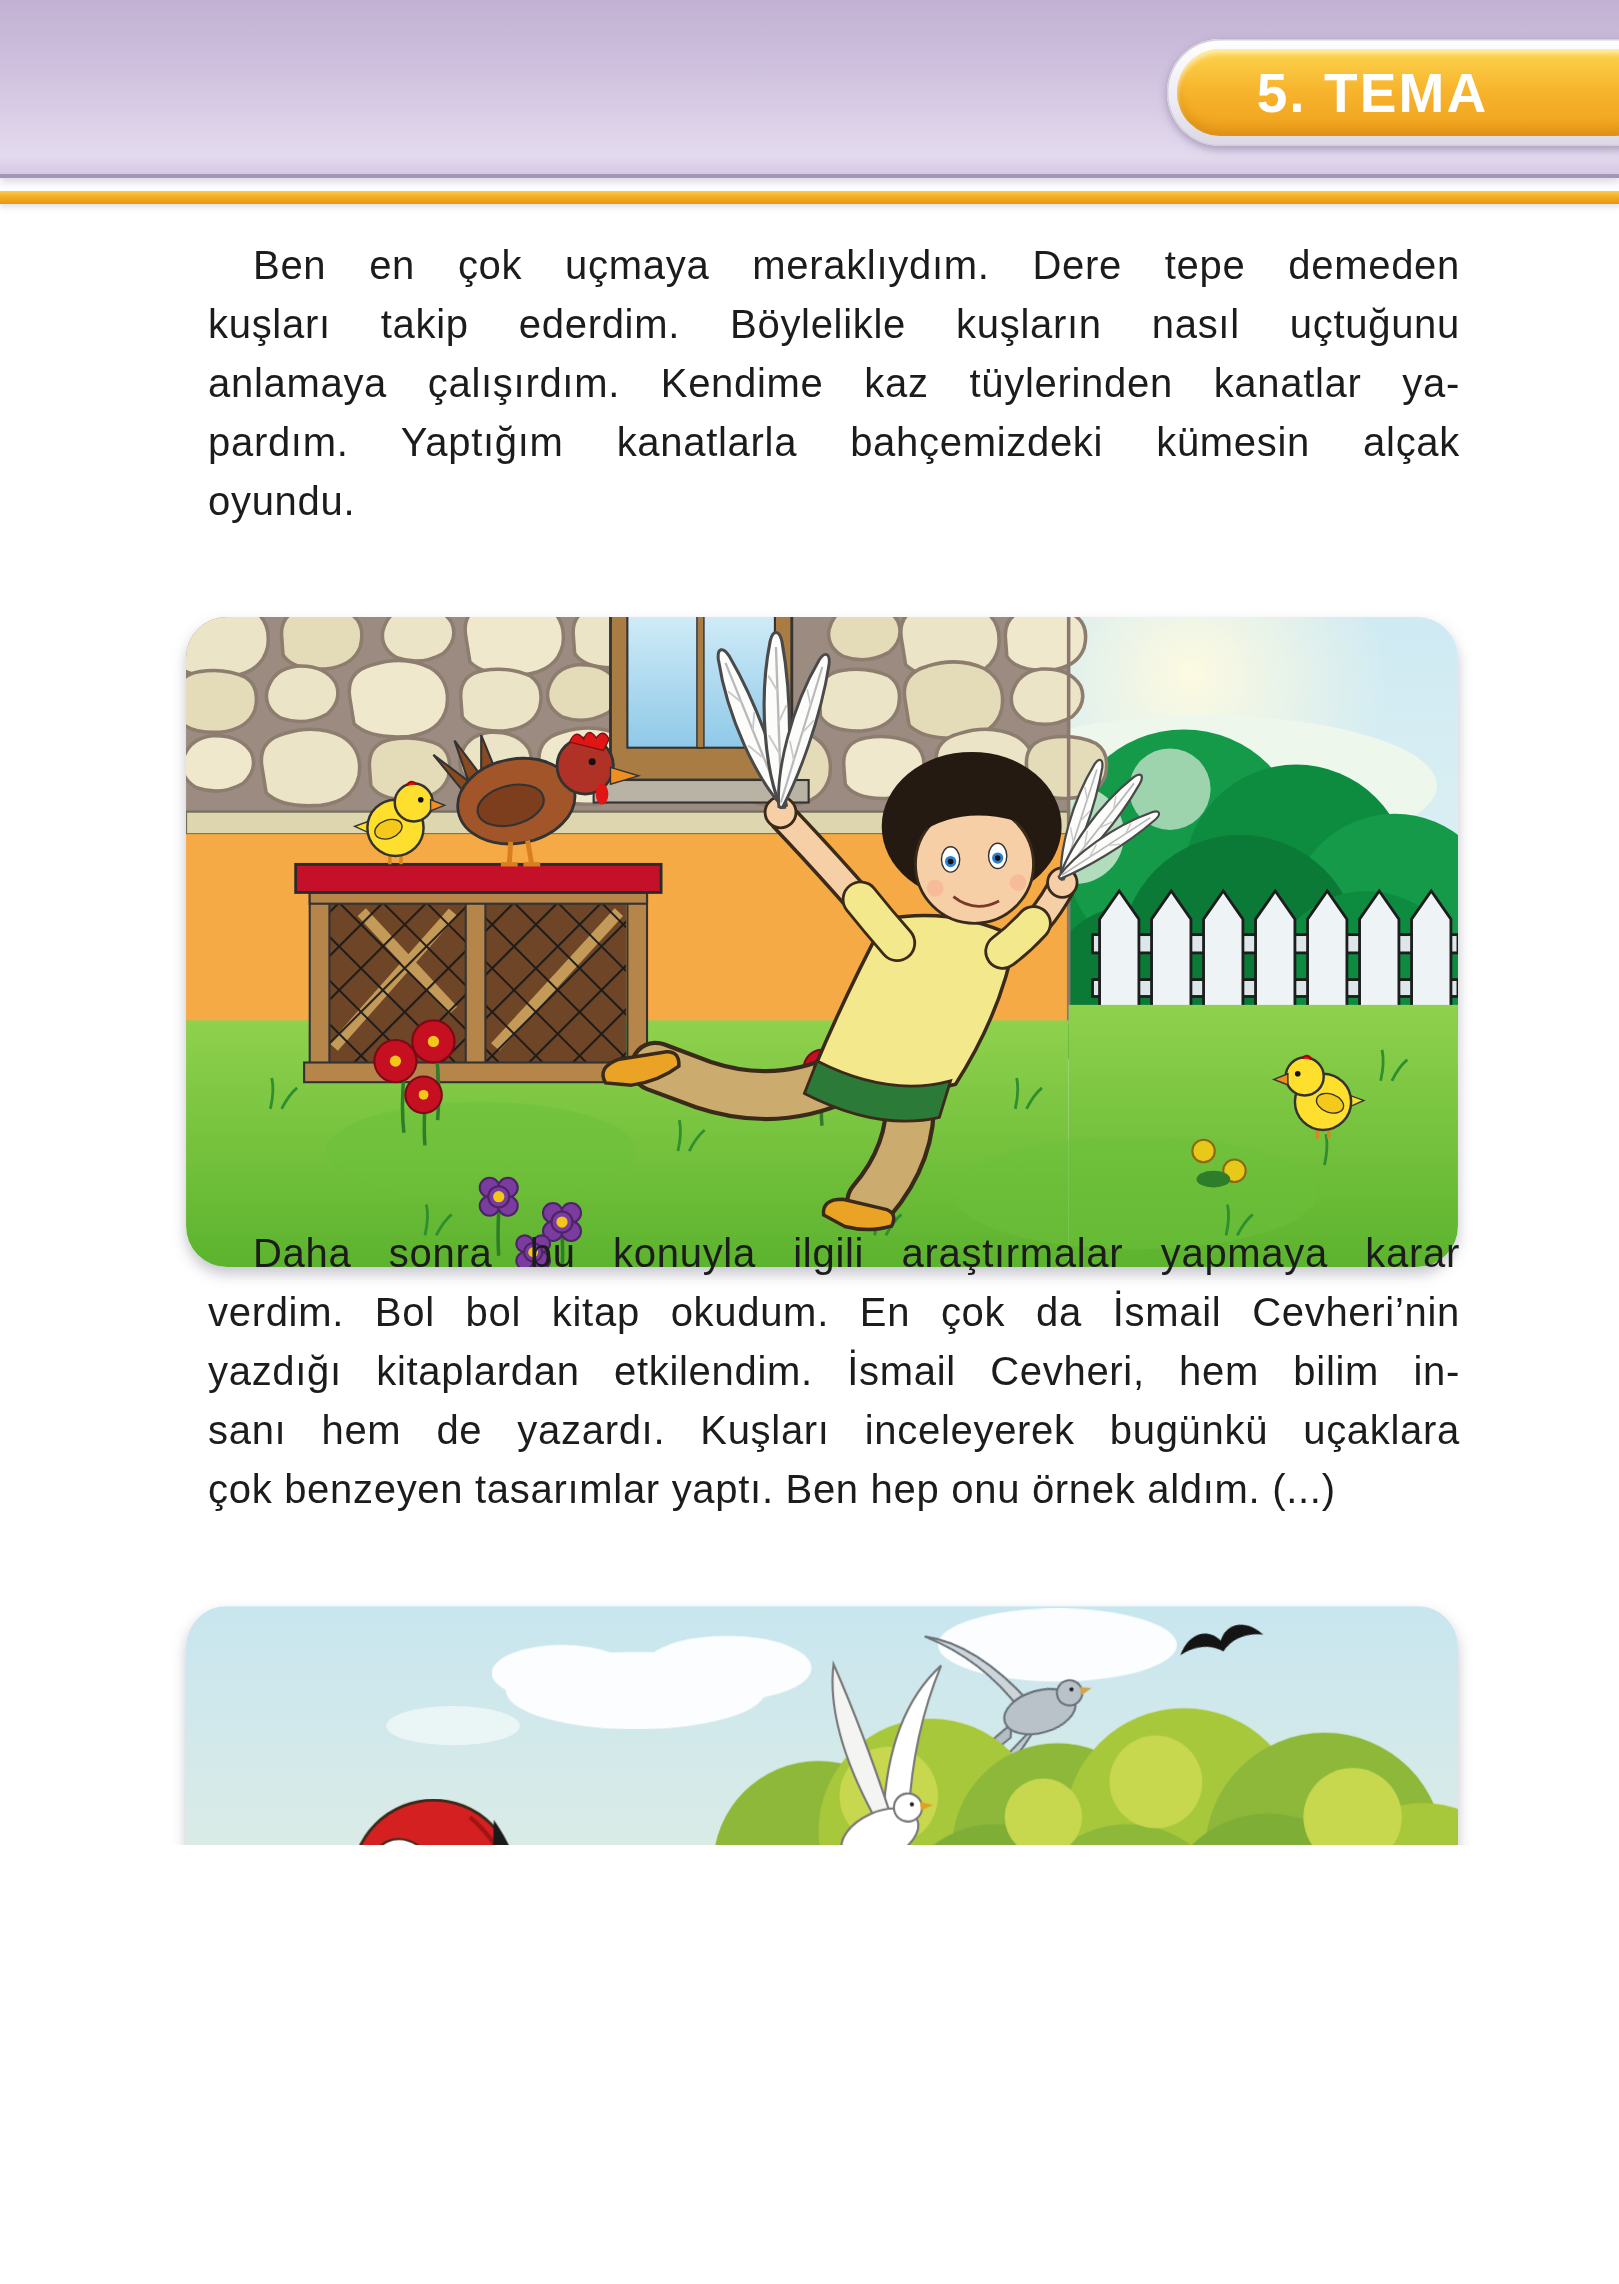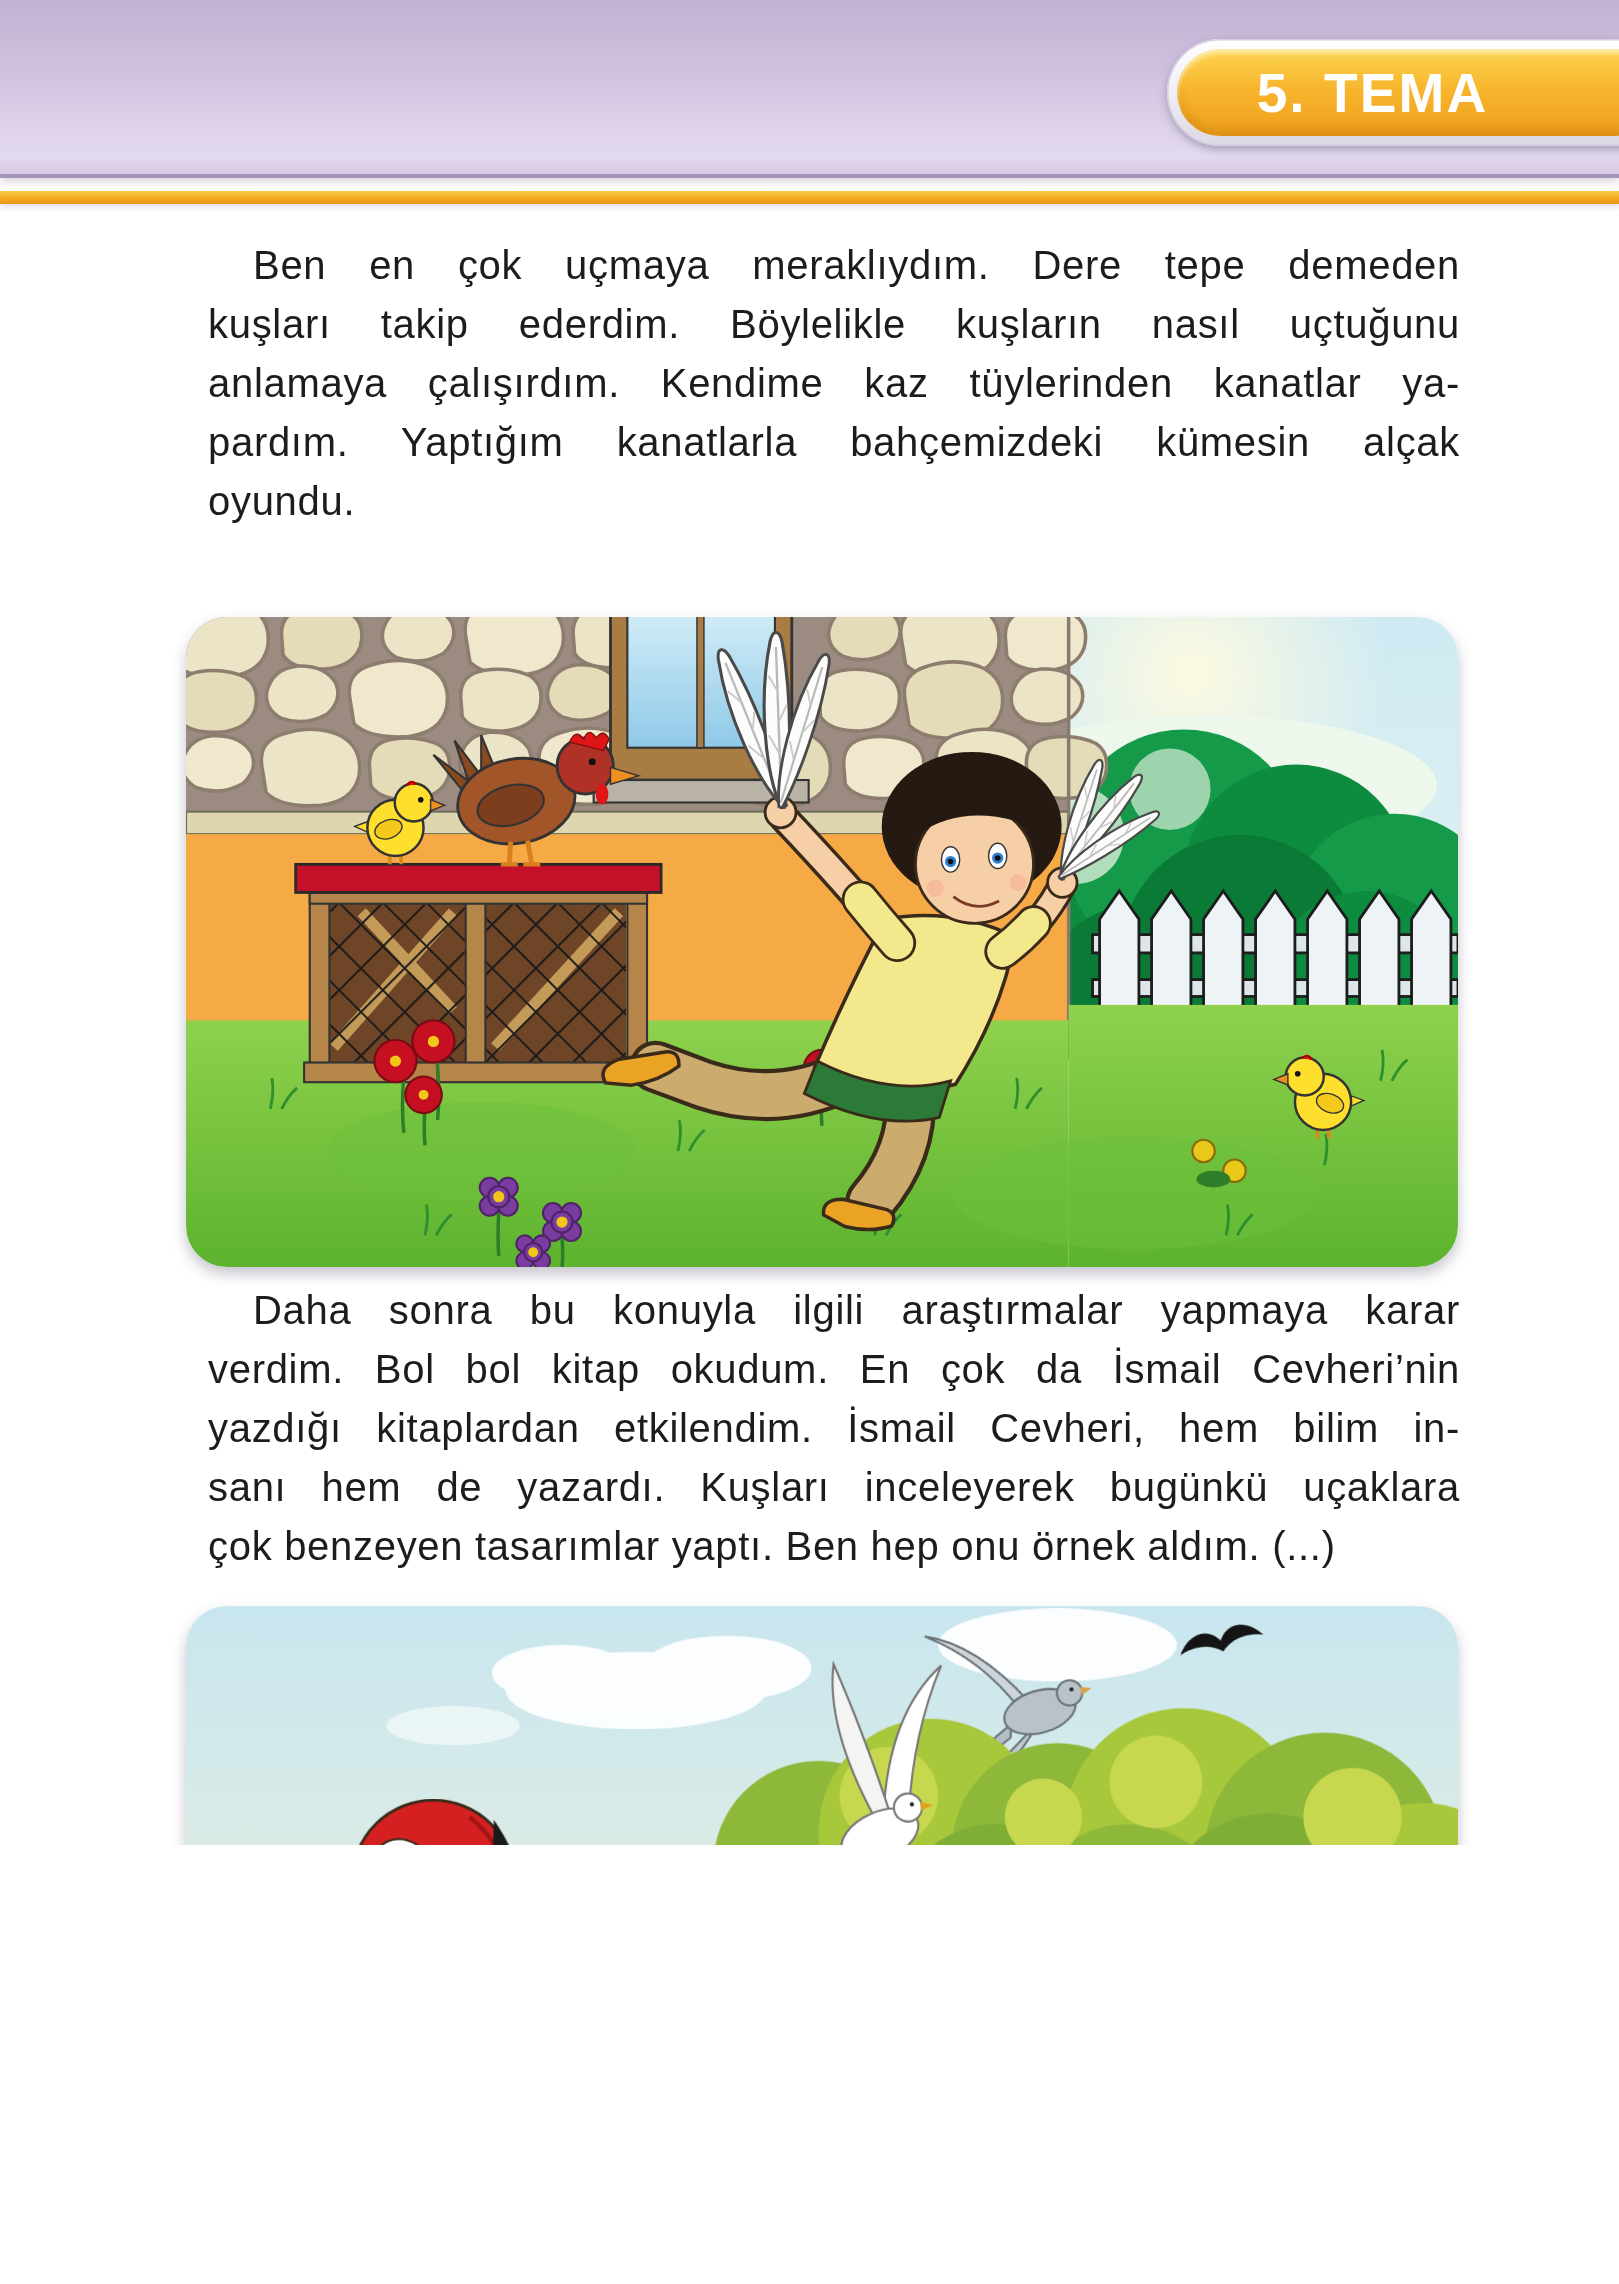--- a/index.html
+++ b/index.html
@@ -30,21 +30,21 @@
   }
   .gold-rule-top {
     position:absolute; top:191px; left:0; width:100%; height:12.7px;
     background:linear-gradient(180deg,#fbca4d 0%, #f2a81f 55%, #e99514 100%);
     box-shadow:0 3.5px 5.6px rgba(200,200,215,.5);
   }
   
   .para { position:absolute; left:163px; right:160px; color:#1c1c1c;
           font-size:40px; line-height:59px; letter-spacing:0.7px; }
   .para1 { top:236px; }
-  .para2 { top:1281px; }
+  .para2 { top:1224px; }
   .jline { text-align:justify; text-align-last:justify; white-space:normal;margin-left:45px; }
   .jline.last { text-align-last:left; }
   .jline.indent { text-indent:45px; }
   
   .illus { position:absolute; left:186px; width:1272px; border-radius:41px;
            overflow:hidden; box-shadow:0 7px 14px rgba(90,90,115,.35); background:#fff; }
   .illus1 { top:617px; height:650px; }
   .illus2 { top:1606px; height:524px; }
   .illus svg { display:block; }
   

